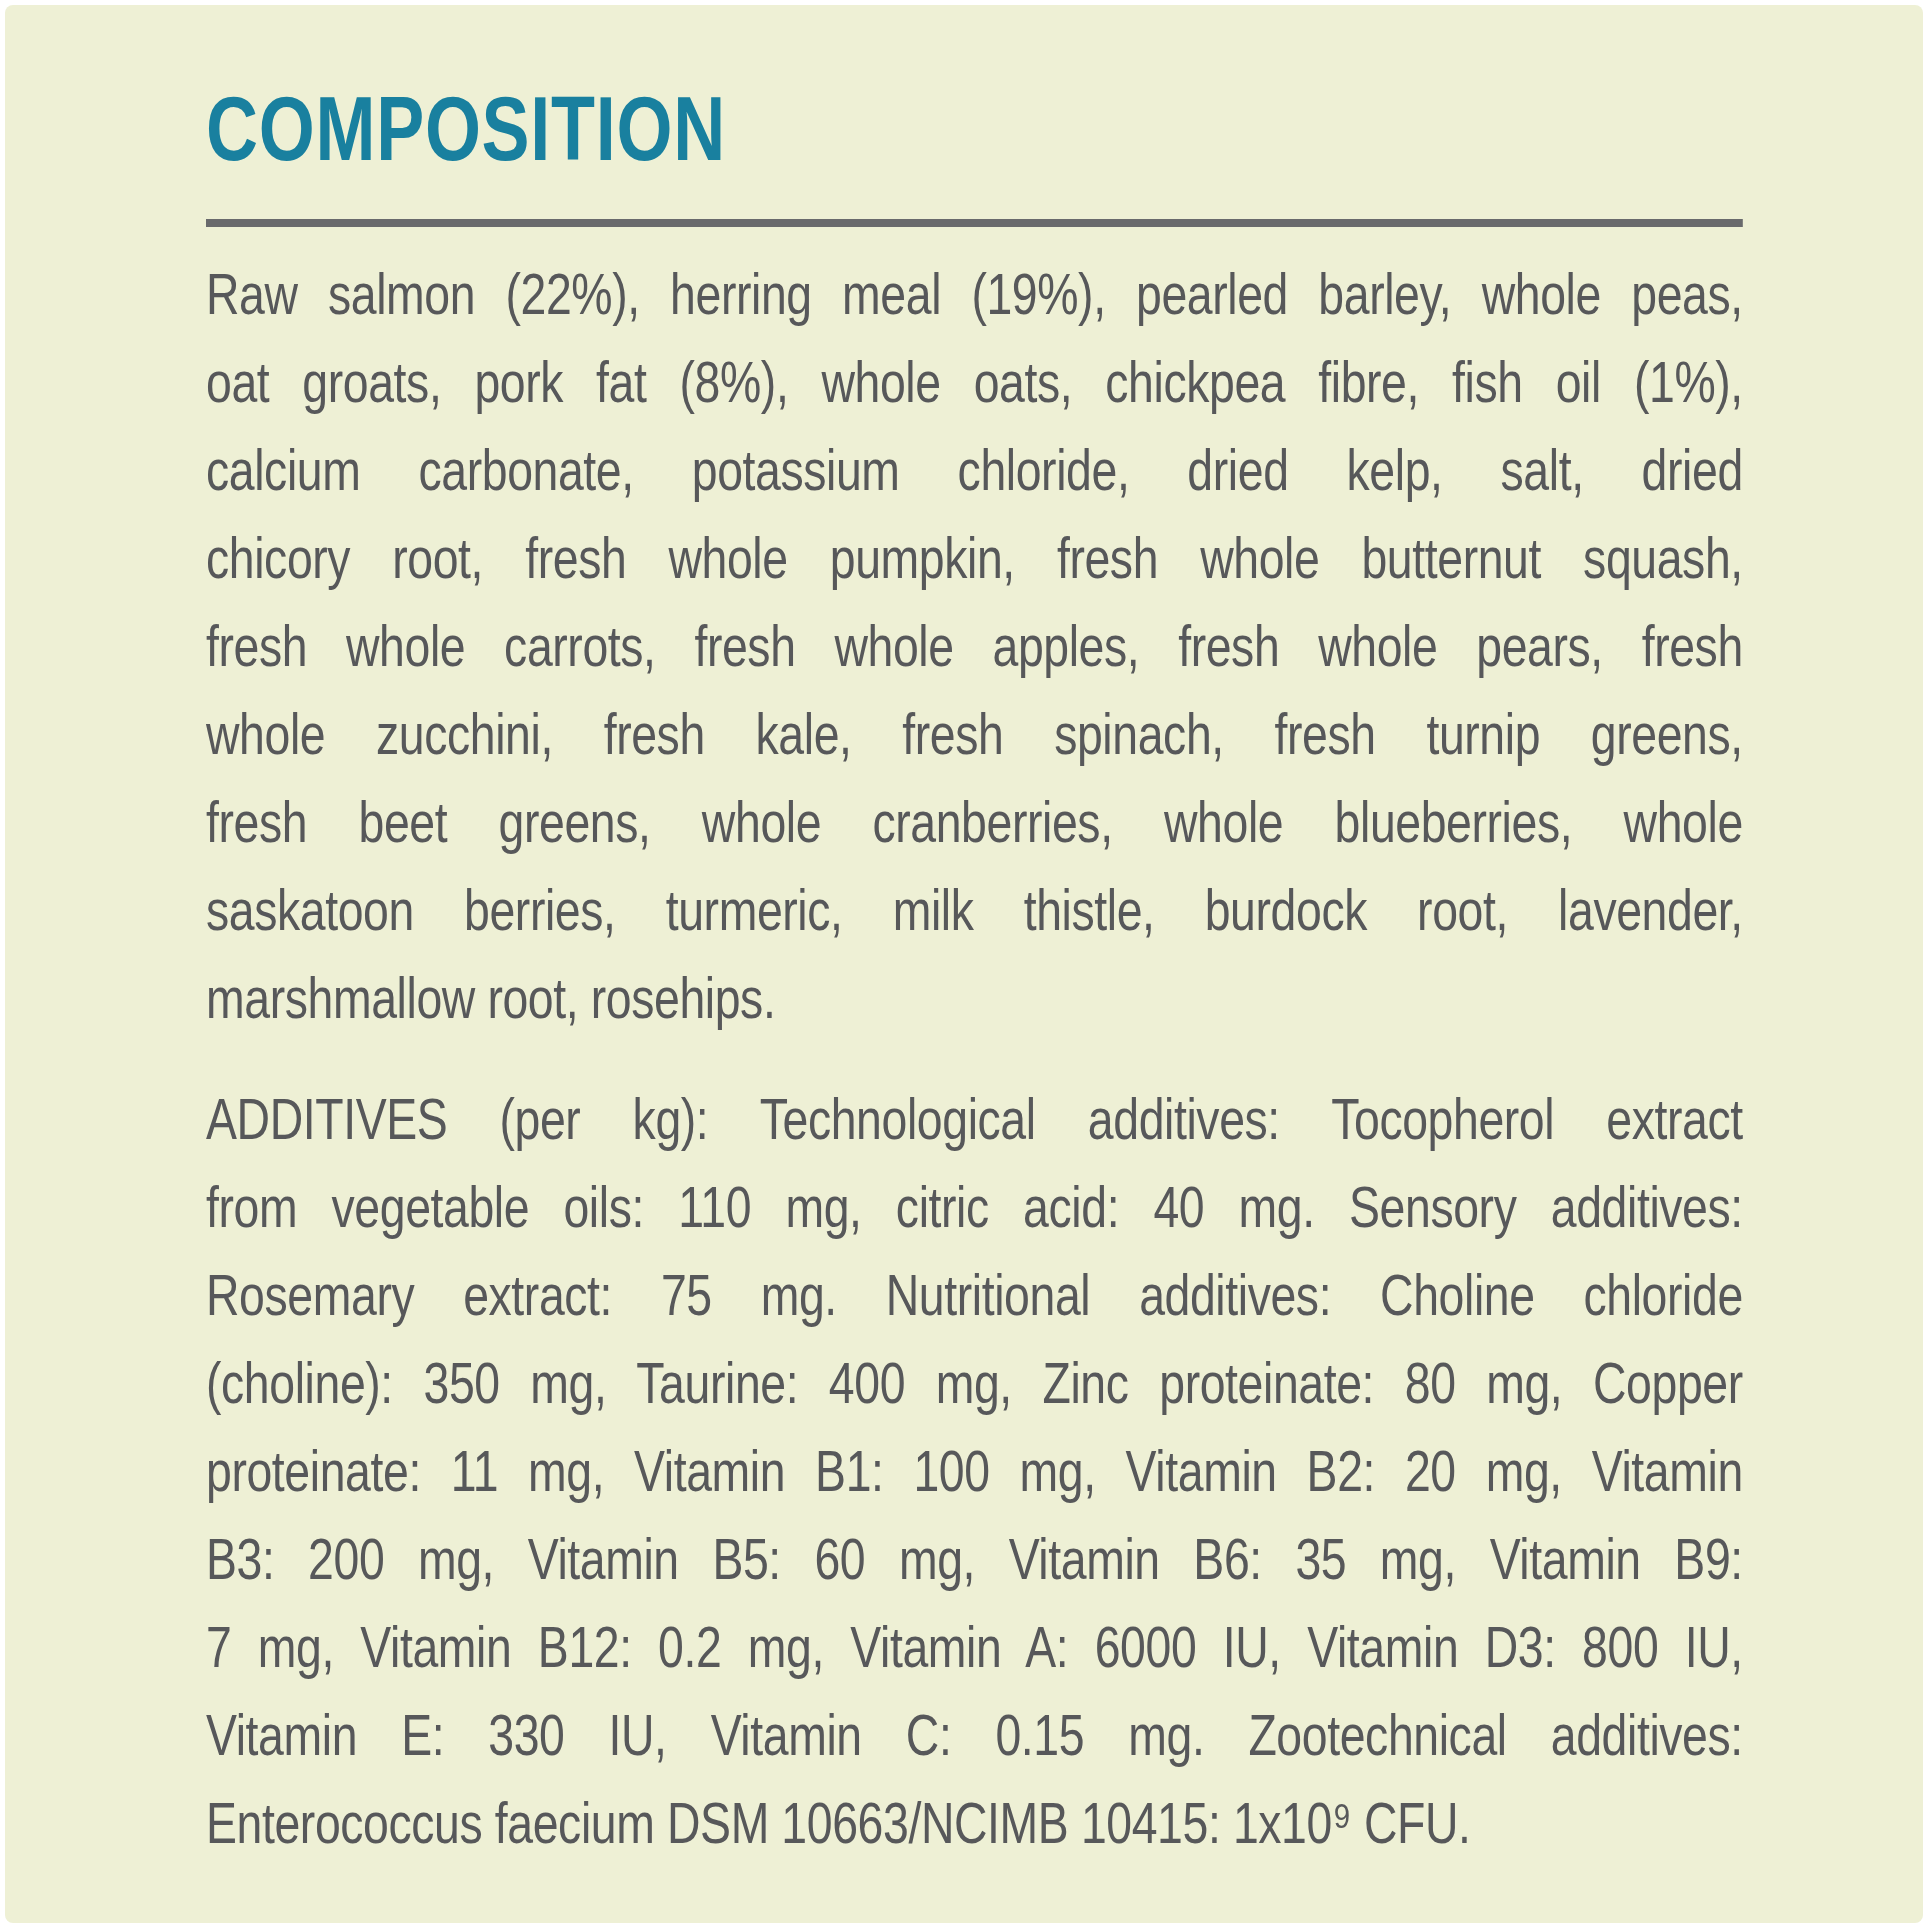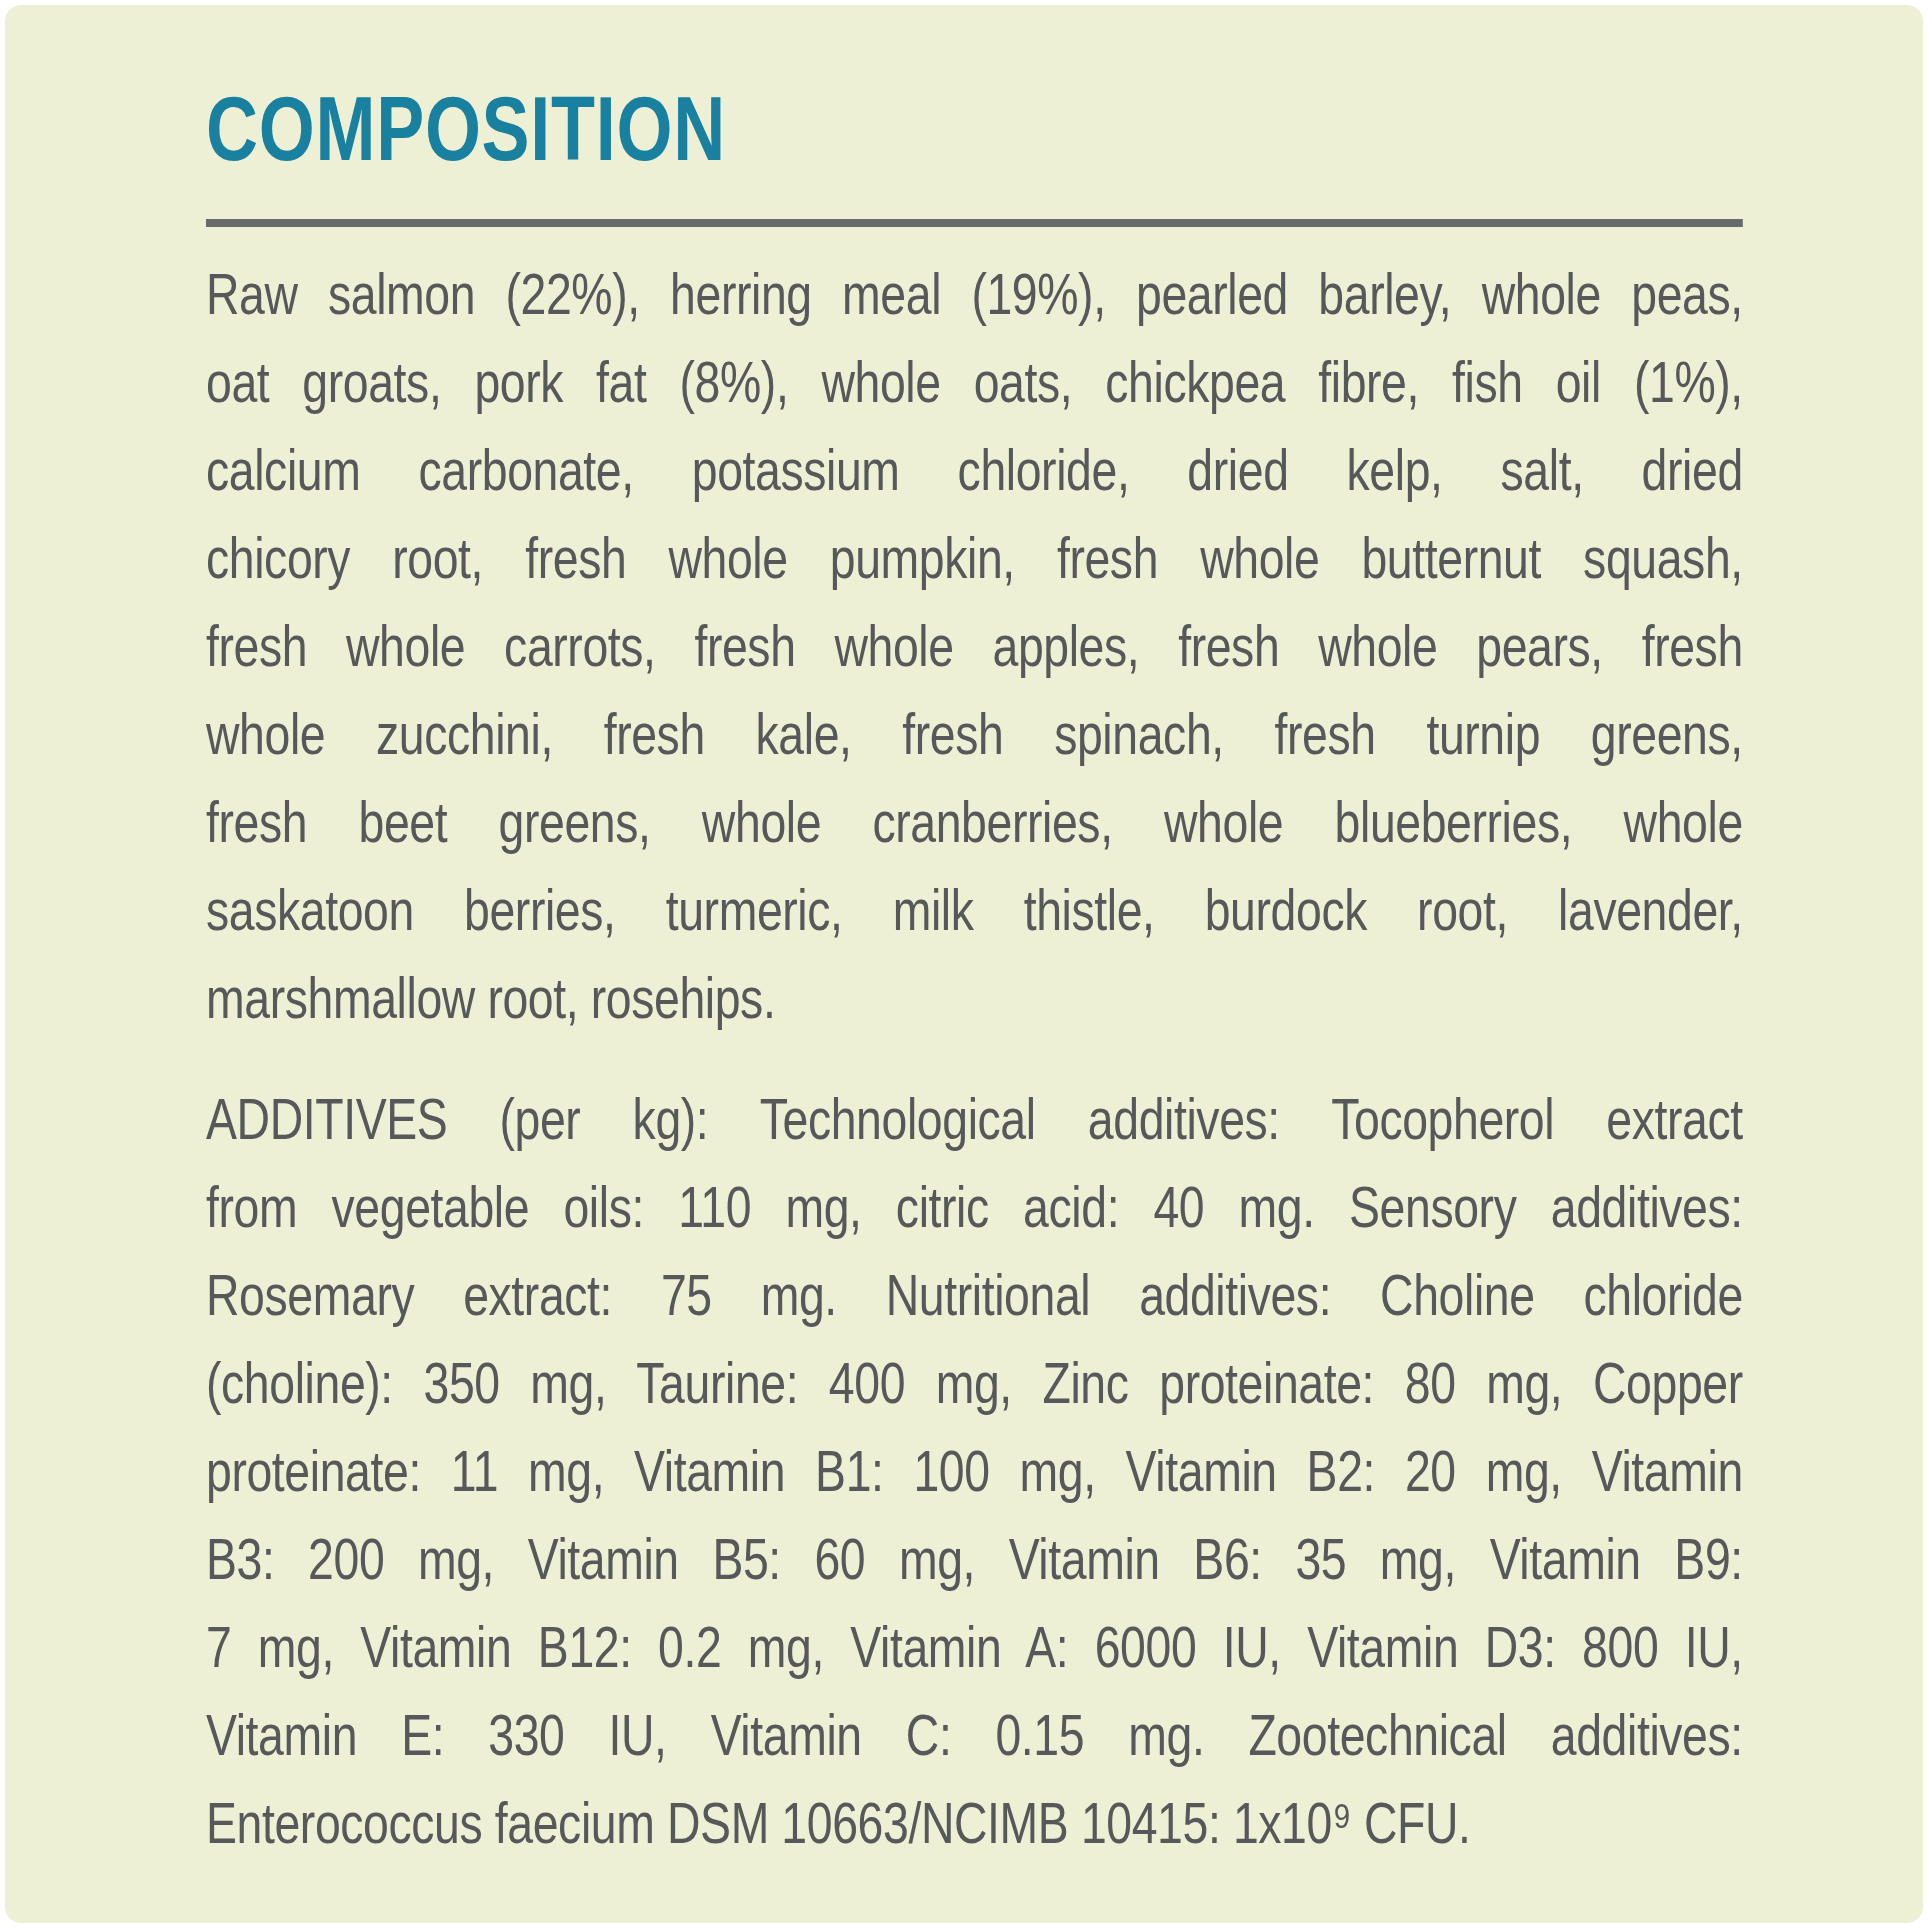--- a/index.html
+++ b/index.html
@@ -8,21 +8,21 @@
     width: 1928px;
     height: 1928px;
     background: #ffffff;
     overflow: hidden;
     font-family: "Liberation Sans", sans-serif;
   }
   .label {
     position: absolute;
     inset: 4.7px;
     background: var(--bg, #eef0d5);
-    border-radius: 16px;
+    border-radius: 8px;
   }
   .content {
     position: absolute;
     left: 201px;
     top: 79px;
     width: 1537px;
   }
   
   .condense {
     width: 1921px;

